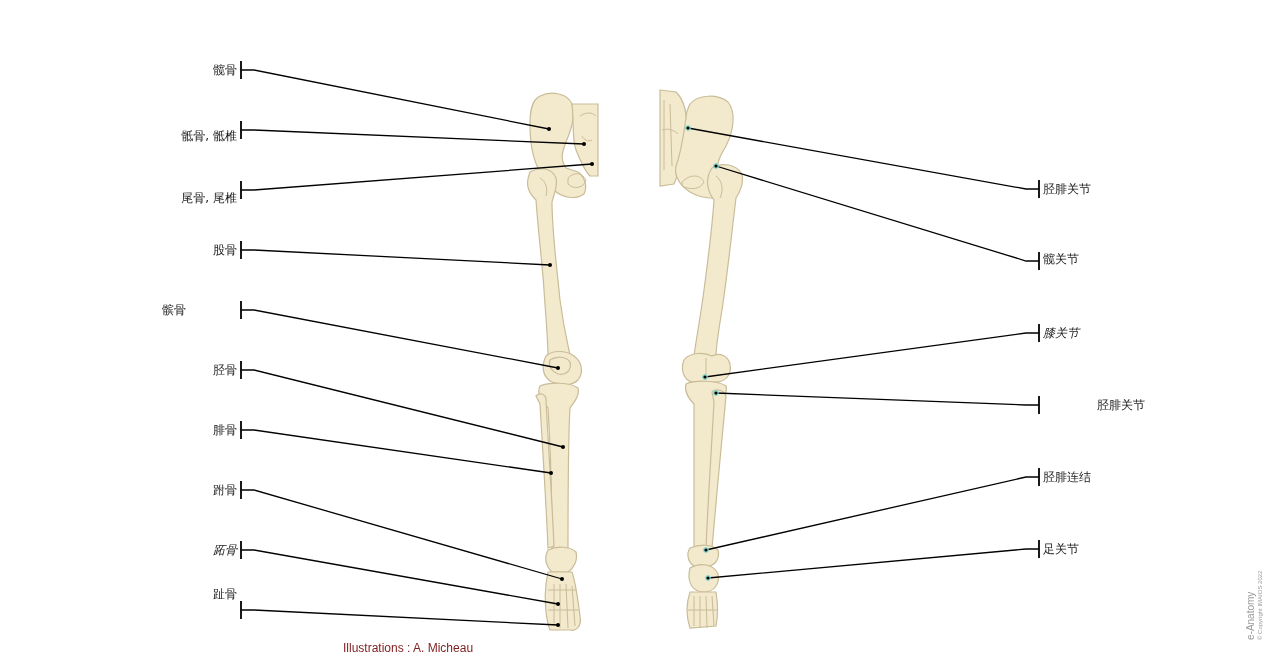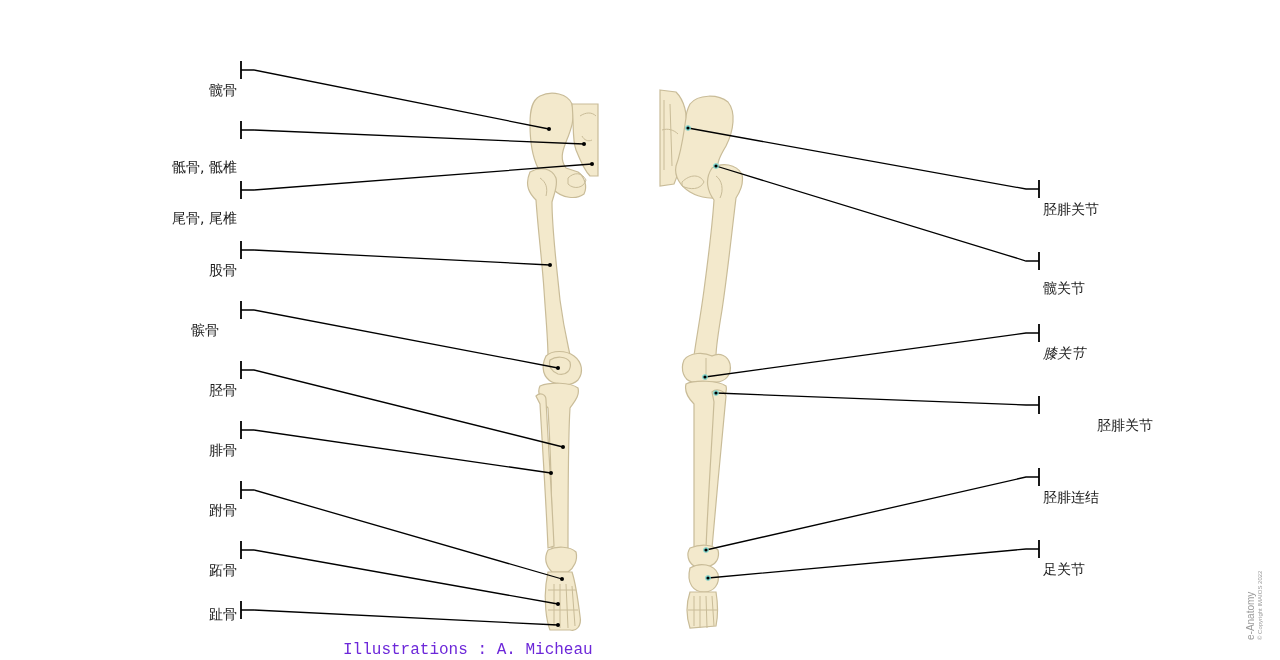--- a/index.html
+++ b/index.html
@@ -1,21 +1,21 @@
 <!DOCTYPE html>
 <html><head>
 <meta charset="utf-8">
 <style>
   html, body { margin: 0; padding: 0; background: #ffffff; }
   body { width: 1280px; height: 660px; position: relative; overflow: hidden;
          font-family: "DejaVu Sans", sans-serif; }
-  .label { position: absolute; font-size: 14px; color: #1a1a1a; line-height: 20px; white-space: nowrap; margin-top: 20px; }
+  .label { position: absolute; font-size: 12px; color: #1a1a1a; line-height: 20px; white-space: nowrap; }
   .label.left { text-align: right; }
-  .credit { position: absolute; left: 343px; top: 641px; font-family: Liberation Mono, monospace;
-            font-size: 16px; color: #6d28d9; }
+  .credit { position: absolute; left: 343px; top: 641px; font-family: Liberation Sans, sans-serif;
+            font-size: 12px; color: #7f1d1d; }
   .brand { position: absolute; left: 1246px; top: 640px; transform: rotate(-90deg); transform-origin: left top;
            font-family: "Liberation Sans", sans-serif; color: #9a9a9a; white-space: nowrap; }
   .brand .b1 { font-size: 10px; display: block; line-height: 10px; }
   .brand .b2 { font-size: 6px; display: block; line-height: 8px; }
   svg.art { position: absolute; left: 0; top: 0; }
 </style>
 </head>
 <body>
 
 <svg class="art" width="1280" height="660" viewBox="0 0 1280 660">
@@ -150,32 +150,32 @@
     <path class="lead" d="M1039,477 L1026,477 L706,550"></path>
     <circle class="jdot" cx="706" cy="550" r="2.2"></circle>
 
     <line class="tick" x1="1039" y1="540" x2="1039" y2="558"></line>
     <path class="lead" d="M1039,549 L1026,549 L708,578"></path>
     <circle class="jdot" cx="708" cy="578" r="2.2"></circle>
   </g>
 </svg>
 
 <div class="label left" style="right:1043px; top:60px;">髋骨</div>
-<div class="label left" style="right:1043px; top:137px;">骶骨, 骶椎</div>
+<div class="label left" style="right:1043px; top:126px;">骶骨, 骶椎</div>
 <div class="label left" style="right:1043px; top:188px;">尾骨, 尾椎</div>
 <div class="label left" style="right:1043px; top:240px;">股骨</div>
-<div class="label left" style="right:1061px; top:300px;">髌骨</div>
+<div class="label left" style="right:1094px; top:300px;">髌骨</div>
 <div class="label left" style="right:1043px; top:360px;">胫骨</div>
 <div class="label left" style="right:1043px; top:420px;">腓骨</div>
 <div class="label left" style="right:1043px; top:480px;">跗骨</div>
-<div class="label left" style="right:1043px; top:540px;">跖骨</div>
+<div class="label left" style="right:1043px; top:540px;font-style:italic;">跖骨</div>
 <div class="label left" style="right:1043px; top:584px;">趾骨</div>
 
 <div class="label" style="left:1043px; top:179px;">胫腓关节</div>
-<div class="label" style="left:1043px; top:258px;">髋关节</div>
+<div class="label" style="left:1043px; top:249px;">髋关节</div>
 <div class="label" style="left:1043px; top:323px;font-style:italic;">膝关节</div>
 <div class="label" style="left:1097px; top:395px;">胫腓关节</div>
 <div class="label" style="left:1043px; top:467px;">胫腓连结</div>
 <div class="label" style="left:1043px; top:539px;">足关节</div>
 
 <div class="credit">Illustrations : A. Micheau</div>
 <div class="brand">
   <span class="b1">e-Anatomy</span>
   <span class="b2">© Copyright IMAIOS 2022</span>
 </div>

